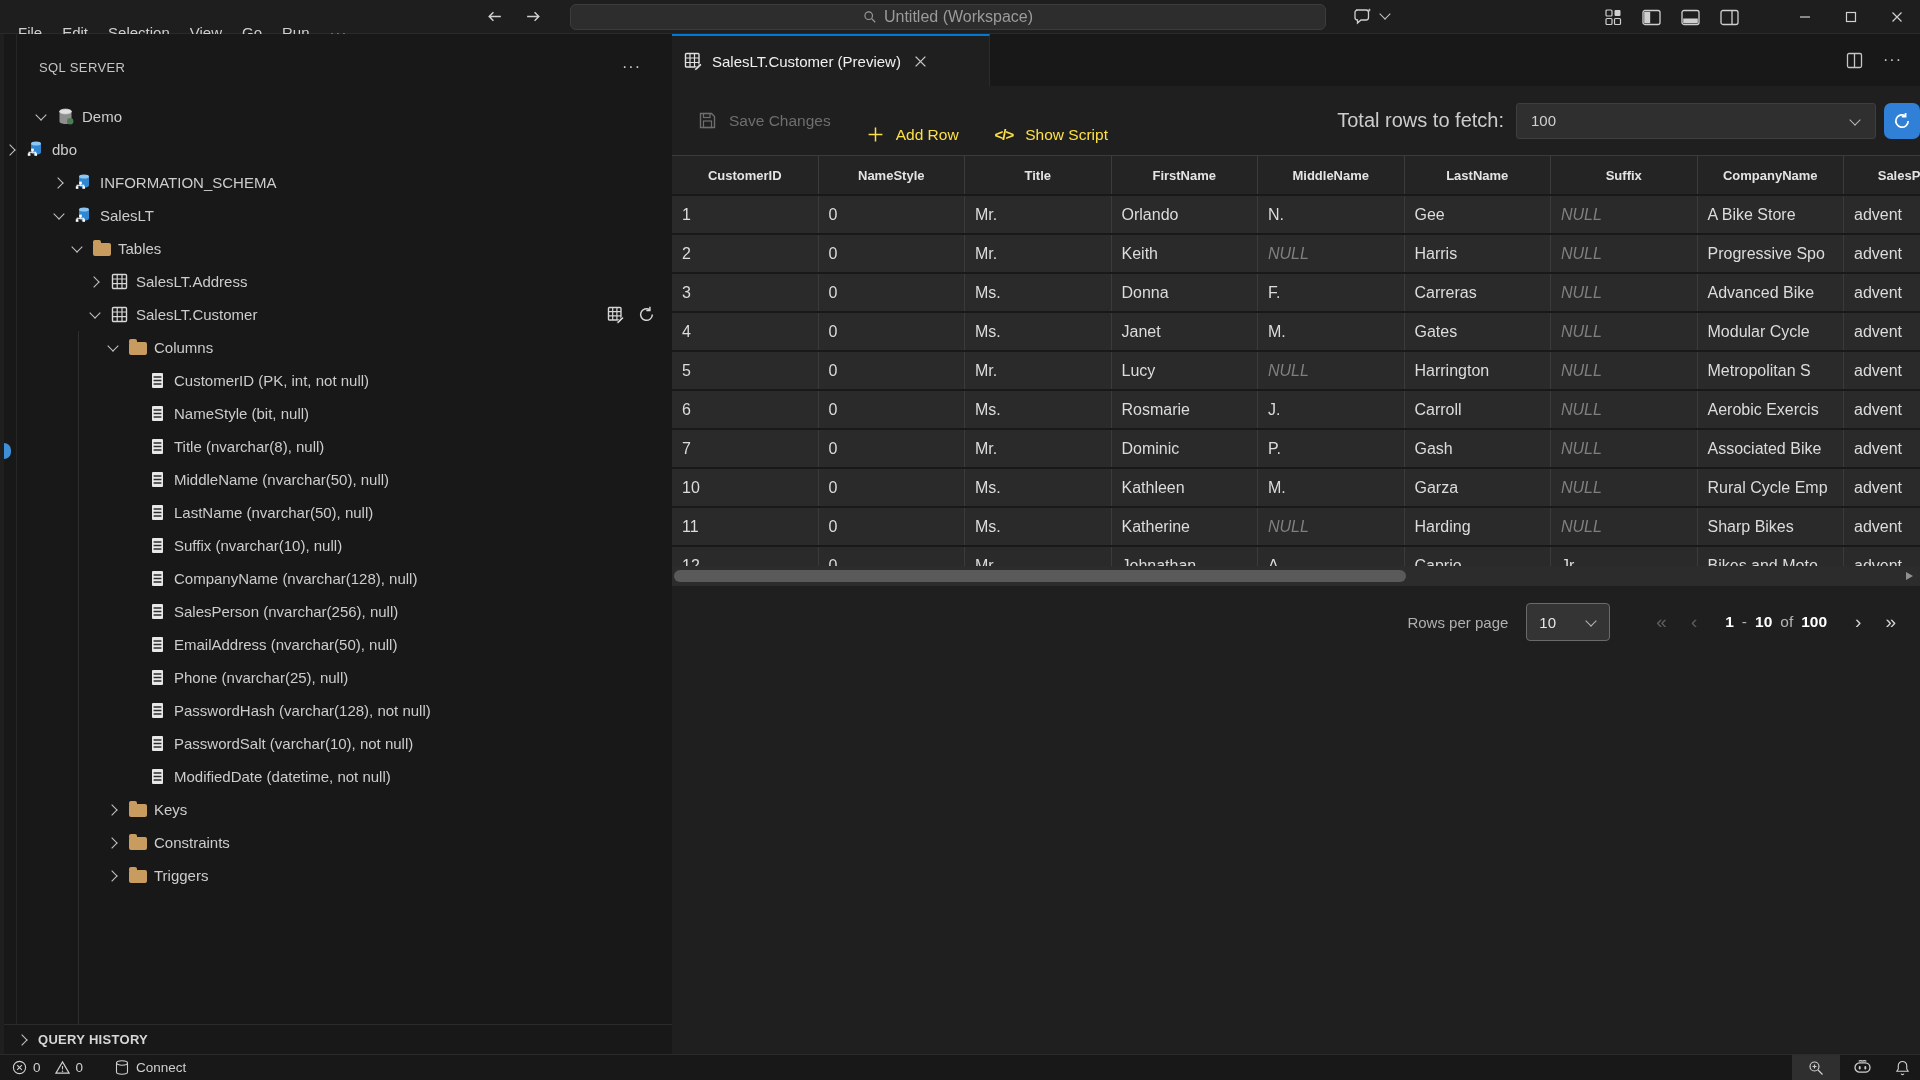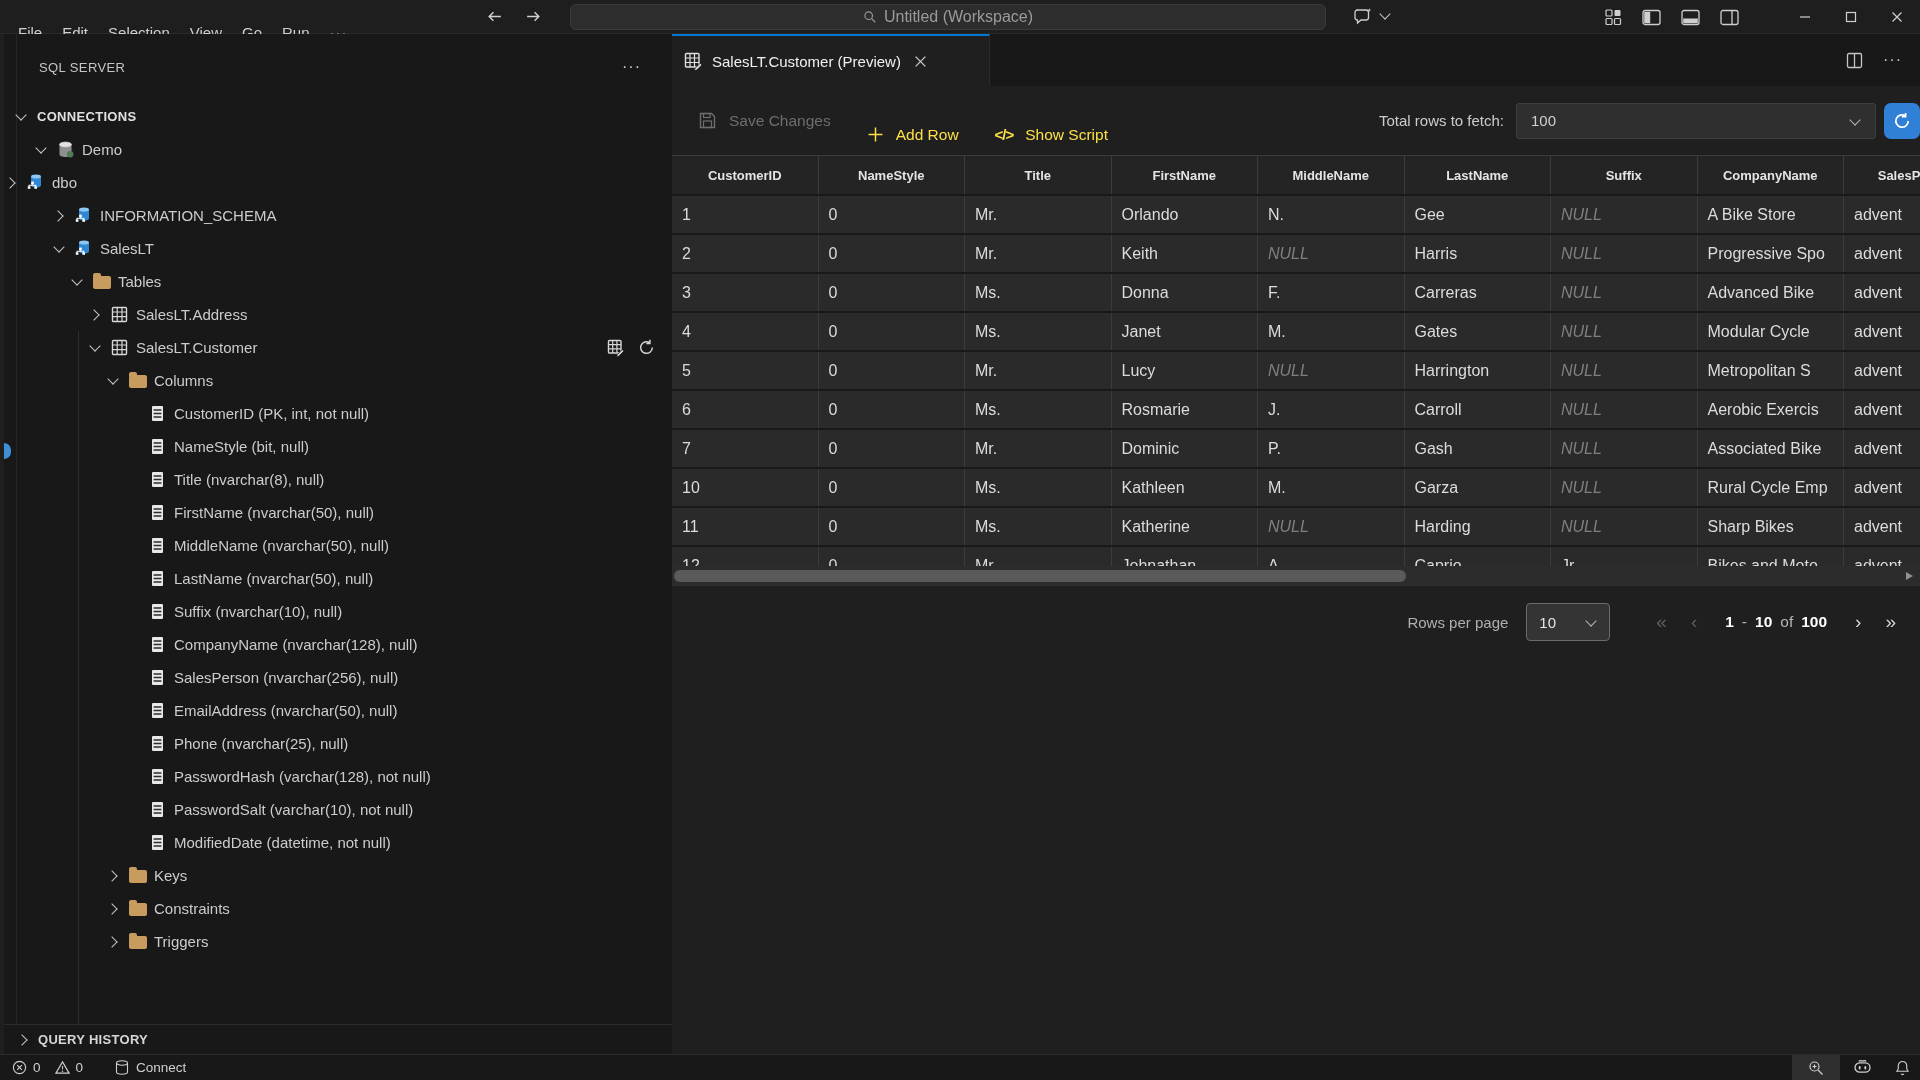--- a/index.html
+++ b/index.html
@@ -59,21 +59,21 @@
   .tab-close { color:#c5c5c5; margin-left:4px; display:flex; }
   .tabbar-right { margin-left:auto; display:flex; align-items:center; gap:20px; margin-right:18px; color:#c5c5c5; }
   .ellipsis-txt { font-size:16px; letter-spacing:1px; color:#c5c5c5; }
 
   .toolbar { height:69px; display:flex; align-items:center; padding-left:26px; }
   .tbtn { display:flex; align-items:center; gap:12px; font-size:15.5px; margin-right:36px; }
   .tbtn.disabled { color:#6e6e6e; }
   .tbtn.normal { color:#fde047;margin-top:28px; }
   .code-glyph { font-size:15px; font-weight:bold; letter-spacing:-1px; }
   .toolbar-right { margin-left:auto; display:flex; align-items:center; }
-  .fetch-label { color:#cccccc; font-size:15px; margin-right:12px; }
+  .fetch-label { color:#cccccc; font-size:20px; margin-right:12px; }
   .fetch-select { width:360px; height:36px; background:#2f2f2f; border:1px solid #3e3e3e; border-radius:3px;
     display:flex; align-items:center; padding:0 14px; color:#d0d0d0; font-size:15px; }
   .sel-chev { margin-left:auto; width:10px; height:10px; position:relative; }
   .sel-chev::before { content:''; position:absolute; left:0; top:0; width:7px; height:7px;
     border-right:1.4px solid #b6b6b6; border-bottom:1.4px solid #b6b6b6; transform:rotate(45deg); }
   .refresh-btn { width:36px; height:36px; margin-left:8px; border-radius:7px; background:#2f80d6;
     display:flex; align-items:center; justify-content:center; color:#ffffff; }
 
   
   .grid { position:relative; height:431px; overflow:hidden; }
@@ -208,24 +208,20 @@
   <div class="sidebar">
     <div class="edge-line"></div>
     <div class="accent-badge"></div>
     <div class="sb-header">
       <span class="sb-title">SQL SERVER</span>
       <span class="sb-more">···</span>
     </div>
     <div class="tree">
       <div class="indent-guide"></div>
 
-      <div class="trow section" style="padding-left:10px">
-        <span class="chev down"></span>
-        <span class="tlabel">CONNECTIONS</span>
-      </div>
 
       <div class="trow" style="padding-left:30px">
         <span class="chev down"></span>
         <span class="ticon">
           <svg width="19" height="19" viewBox="0 0 19 19">
               <path d="M3.5 4.5v10c0 1.4 2.7 2.5 6 2.5s6-1.1 6-2.5v-10" fill="#8f8f8f"></path>
               <ellipse cx="9.5" cy="4.5" rx="6" ry="2.4" fill="#e2e2e2"></ellipse>
               <ellipse cx="9.5" cy="4.5" rx="6" ry="2.4" fill="none" stroke="#d0d0d0" stroke-width="0.8"></ellipse>
               <circle cx="14.2" cy="14.2" r="3.2" fill="#4e7d54"></circle>
             </svg>
@@ -357,29 +353,20 @@
         <span class="tlabel">NameStyle (bit, null)</span>
       </div>
       <div class="trow" style="padding-left:138px">
         <span class="ticon">
             <svg width="13" height="17" viewBox="0 0 13 17">
               <rect x="1" y="1" width="11" height="15" rx="1" fill="#e8e8e8"></rect>
               <path d="M2.6 5h7.8M2.6 8.5h7.8M2.6 12h7.8" stroke="#2b2b2b" stroke-width="1.5"></path>
             </svg>
           </span>
         <span class="tlabel">Title (nvarchar(8), null)</span>
-      </div>
-      <div class="trow" style="padding-left:138px">
-        <span class="ticon">
-            <svg width="13" height="17" viewBox="0 0 13 17">
-              <rect x="1" y="1" width="11" height="15" rx="1" fill="#e8e8e8"></rect>
-              <path d="M2.6 5h7.8M2.6 8.5h7.8M2.6 12h7.8" stroke="#2b2b2b" stroke-width="1.5"></path>
-            </svg>
-          </span>
-        <span class="tlabel">FirstName (nvarchar(50), null)</span>
       </div>
       <div class="trow" style="padding-left:138px">
         <span class="ticon">
             <svg width="13" height="17" viewBox="0 0 13 17">
               <rect x="1" y="1" width="11" height="15" rx="1" fill="#e8e8e8"></rect>
               <path d="M2.6 5h7.8M2.6 8.5h7.8M2.6 12h7.8" stroke="#2b2b2b" stroke-width="1.5"></path>
             </svg>
           </span>
         <span class="tlabel">MiddleName (nvarchar(50), null)</span>
       </div>

